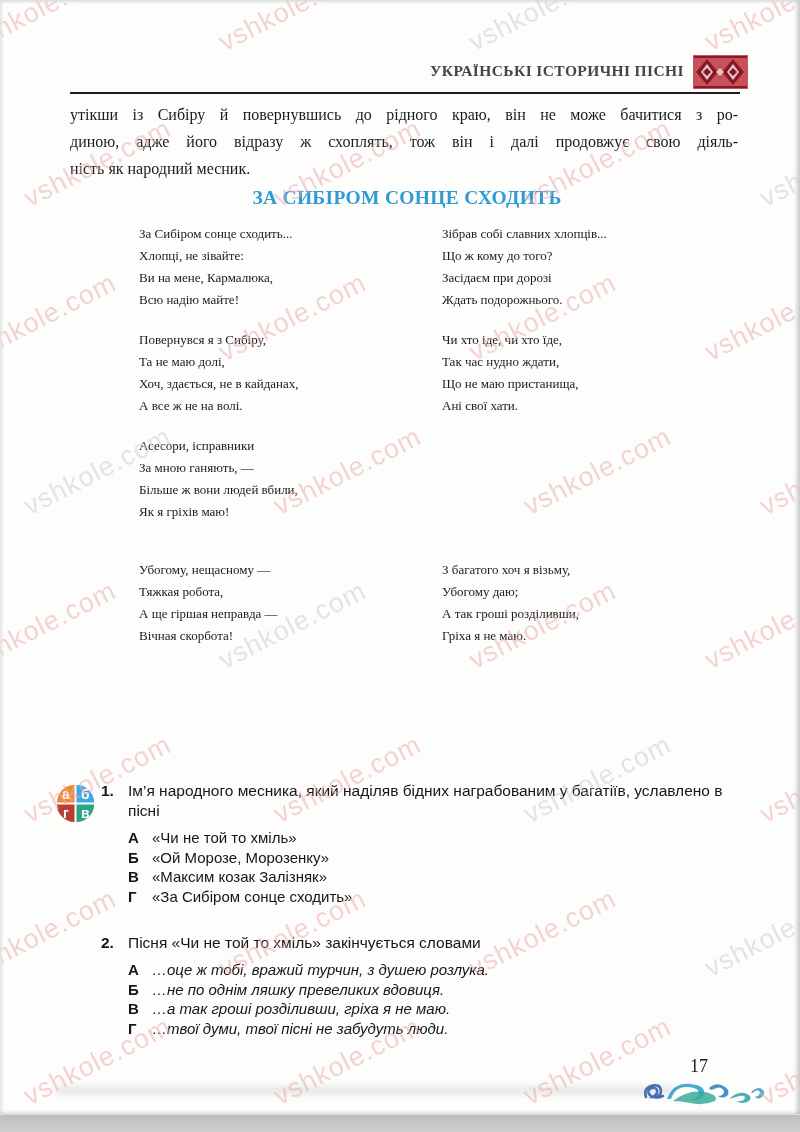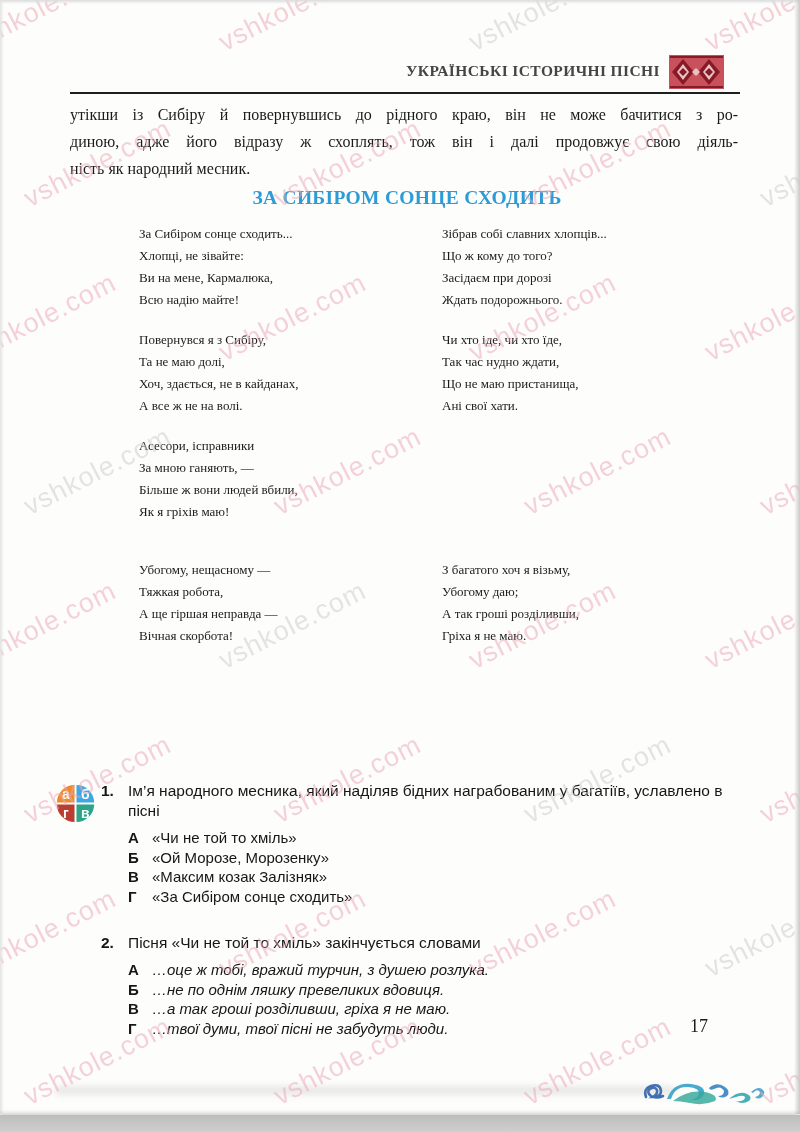--- a/index.html
+++ b/index.html
@@ -20,21 +20,21 @@
   .showthrough{position:absolute;top:1086px;left:55px;width:620px;height:9px;
     background:rgba(150,150,150,.20);filter:blur(3px);border-radius:5px;}
 
   
   .watermark-layer{position:absolute;inset:0;pointer-events:none;z-index:5;}
   .wm{position:absolute;font-family:"Liberation Sans",sans-serif;
     font-size:27px;letter-spacing:1px;white-space:nowrap;
     transform:rotate(-27deg);opacity:.5;}
 
   
-  .header-row{position:absolute;top:55px;left:54px;width:670px;
+  .header-row{position:absolute;top:55px;left:78px;width:670px;
     display:flex;justify-content:flex-end;align-items:center;gap:9px;}
   .header-title{font-weight:700;font-size:15.5px;letter-spacing:.4px;
     color:var(--header-text,#454545);padding-bottom:3px;}
   .ornament{width:55px;height:34px;display:block;}
   .header-rule{position:absolute;top:92px;left:70px;width:670px;
     border-top:2px solid #1e1e1e;}
 
   
   .intro{position:absolute;top:101px;left:70px;width:668px;
     font-size:16px;line-height:27px;}
@@ -59,21 +59,21 @@
   .q-head{display:flex;padding-left:46px;}
   .q-num{width:27px;font-weight:700;font-size:15.5px;line-height:20px;}
   .q-text{font-size:15.5px;line-height:20px;width:622px;}
   .options{margin-top:7px;}
   .opt{display:flex;margin-left:73px;line-height:19.5px;}
   .opt-letter{width:24px;font-weight:700;font-size:15px;}
   .opt-text{font-size:15px;}
   .opt-text.it{font-style:italic;}
 
   
-  .page-number{position:absolute;top:1016px;left:682px;width:34px;
+  .page-number{position:absolute;top:1056px;left:682px;width:34px;
     text-align:center;font-size:18px;}
   .flourish{position:absolute;top:1078px;left:642px;width:126px;height:30px;}
 </style>
 </head>
 <body>
 
 <div class="page">
 
   <div class="watermark-layer">
       <span class="wm" style="left: -38px; top: -8px; color: rgb(236, 167, 177);">vshkole.com</span>

